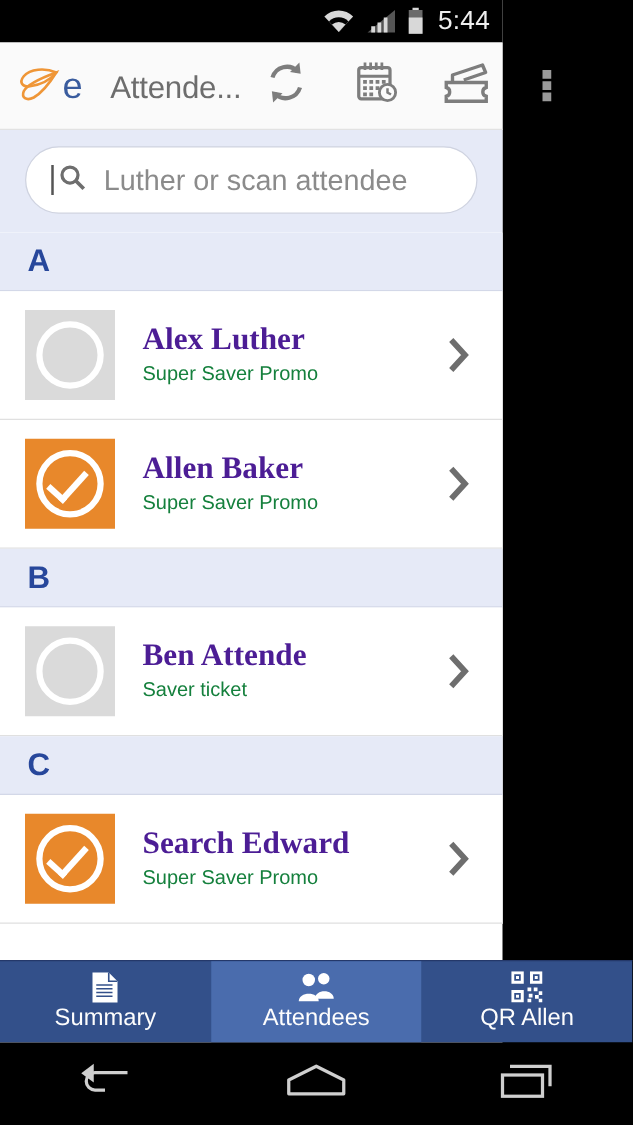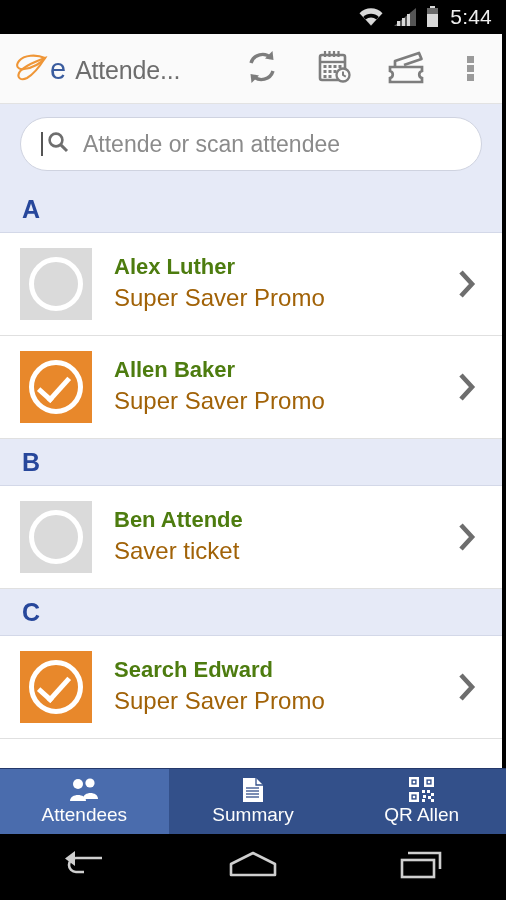--- a/index.html
+++ b/index.html
@@ -2,21 +2,21 @@
 <html><head>
 <meta charset="utf-8">
 <style>
   * { margin:0; padding:0; box-sizing:border-box; }
   html, body {
     width:506px; height:900px;
     background:#000;
     font-family:"Liberation Sans", sans-serif;
     overflow:hidden;
   }
-  #phone { position:relative; width:502px; height:900px; background:#fff; }
+  #phone { position:relative; width:402px; height:900px; background:#fff; }
 
   
   .statusbar {
     height:34px; background:#000; color:#e8e8e8;
     display:flex; align-items:center; justify-content:flex-end;
     padding:0 10px 0 0; gap:9px;
   }
   .sb-icon { display:flex; align-items:center; }
   .sb-time { font-size:21px; letter-spacing:0.2px; color:#efefef; padding-left:2px; }
 
@@ -27,21 +27,21 @@
     border-bottom:1px solid #e2e2e2;
     padding:0 4px 0 14px;
   }
   .brand { display:flex; align-items:flex-end; gap:0; flex:0 0 auto; }
   .brand-logo { width:42px; height:34px; position:relative; flex:0 0 auto; }
   .brand-e {
     font-size:29px; color:#3a5c9e; line-height:1;
     margin-left:-6px; margin-bottom:2px; font-family:"Liberation Sans", sans-serif;
   }
   .brand-title {
-    font-size:25px; color:#6d6d6d; margin-left:9px; margin-bottom:1px;
+    font-size:25px; color:#6d6d6d; margin-left:22px; margin-bottom:1px;
     white-space:nowrap; letter-spacing:-0.2px;
   }
   .appbar-actions { margin-left:auto; display:flex; align-items:center; }
   .act { width:72px; height:70px; display:flex; align-items:center; justify-content:center; }
   .act.menu { width:56px; }
   .dot { width:7px; height:7px; background:#9a9a9a; display:block; margin:2px 0; }
 
   
   .searchwrap { background:#e6eaf7; padding:13px 20px 15px 20px; }
   .searchbox {
@@ -72,22 +72,22 @@
     width:54px; height:54px; border-radius:50%;
     border:5px solid #fff; position:relative;
   }
   .tick {
     position:absolute; left:11px; top:5px;
     width:18px; height:31px;
     border-right:5px solid #fff; border-bottom:5px solid #fff;
     transform:rotate(42deg);
   }
   .rowtext { margin-left:22px; flex:1 1 auto; min-width:0; }
-  .rowname { font-size:22px; font-weight:bold; color:#4d7c0f; line-height:1.2; }
-  .rowsub { font-size:24px; color:#a16207; line-height:1.35; margin-top:2px; }
+  .rowname { font-size:25px; font-weight:bold; color:#4c1d95; line-height:1.2;font-family:Liberation Serif, serif; }
+  .rowsub { font-size:16px; color:#15803d; line-height:1.35; margin-top:2px; }
   .chev { flex:0 0 auto; width:34px; display:flex; justify-content:center; }
 
   
   .tabbar {
     position:absolute; left:0; bottom:66px; width:506px; height:66px;
     display:flex; background:#33508a;
     border-top:1px solid #24386a;
   }
   .tab {
     flex:1 1 0; display:flex; flex-direction:column;
@@ -203,21 +203,21 @@
 
   <div class="searchwrap">
     <div class="searchbox">
       <span class="caret"></span>
       <span>
         <svg width="24" height="24" viewBox="0 0 24 24">
           <circle cx="10" cy="10" r="6.4" fill="none" stroke="#6e6e6e" stroke-width="2.6"></circle>
           <line x1="14.6" y1="14.6" x2="21" y2="21" stroke="#6e6e6e" stroke-width="3"></line>
         </svg>
       </span>
-      <span class="searchtext">Attende or scan attendee</span>
+      <span class="searchtext">Luther or scan attendee</span>
     </div>
   </div>
 
   <div class="list">
 
     <div class="sechead">A</div>
 
     <div class="row">
       <div class="thumb unchecked">
         <div class="ring"></div>
@@ -281,47 +281,47 @@
       </div>
       <div class="chev">
         <svg width="20" height="32" viewBox="0 0 20 32">
           <path d="M4 4 L15 16 L4 28" fill="none" stroke="#6e6e6e" stroke-width="4.6"></path>
         </svg>
       </div>
     </div>
   </div>
 
   <div class="tabbar">
-
-    <div class="tab active">
-      <span class="tabicon">
-        <svg width="30" height="26" viewBox="0 0 30 26">
-          <circle cx="9" cy="7" r="5" fill="#fff"></circle>
-          <path d="M1 24 C1 16, 17 16, 17 24 Z" fill="#fff"></path>
-          <circle cx="21" cy="6" r="4.6" fill="#fff"></circle>
-          <path d="M14 22 C14 14, 29 14, 29 22 Z" fill="#fff"></path>
-        </svg>
-      </span>
-      <span class="tablabel">Attendees</span>
-    </div>
 
     <div class="tab">
       <span class="tabicon">
         <svg width="24" height="26" viewBox="0 0 24 26">
           <path d="M2 1 L15 1 L22 8 L22 25 L2 25 Z" fill="#fff"></path>
           <path d="M15 1 L15 8 L22 8" fill="none" stroke="#33508a" stroke-width="1.3"></path>
           <g stroke="#33508a" stroke-width="1.3">
             <line x1="5" y1="11" x2="18" y2="11"></line>
               <line x1="5" y1="14" x2="18" y2="14"></line>
             <line x1="5" y1="17" x2="18" y2="17"></line>
               <line x1="5" y1="20" x2="18" y2="20"></line>
           </g>
         </svg>
       </span>
       <span class="tablabel">Summary</span>
+    </div>
+
+    <div class="tab active">
+      <span class="tabicon">
+        <svg width="30" height="26" viewBox="0 0 30 26">
+          <circle cx="9" cy="7" r="5" fill="#fff"></circle>
+          <path d="M1 24 C1 16, 17 16, 17 24 Z" fill="#fff"></path>
+          <circle cx="21" cy="6" r="4.6" fill="#fff"></circle>
+          <path d="M14 22 C14 14, 29 14, 29 22 Z" fill="#fff"></path>
+        </svg>
+      </span>
+      <span class="tablabel">Attendees</span>
     </div>
 
     <div class="tab">
       <span class="tabicon">
         <svg width="25" height="25" viewBox="0 0 25 25">
           <g fill="#fff">
             <rect x="0" y="0" width="10" height="10"></rect>
               <rect x="15" y="0" width="10" height="10"></rect>
             <rect x="0" y="15" width="10" height="10"></rect>
             <rect x="13" y="13" width="3" height="3"></rect>

